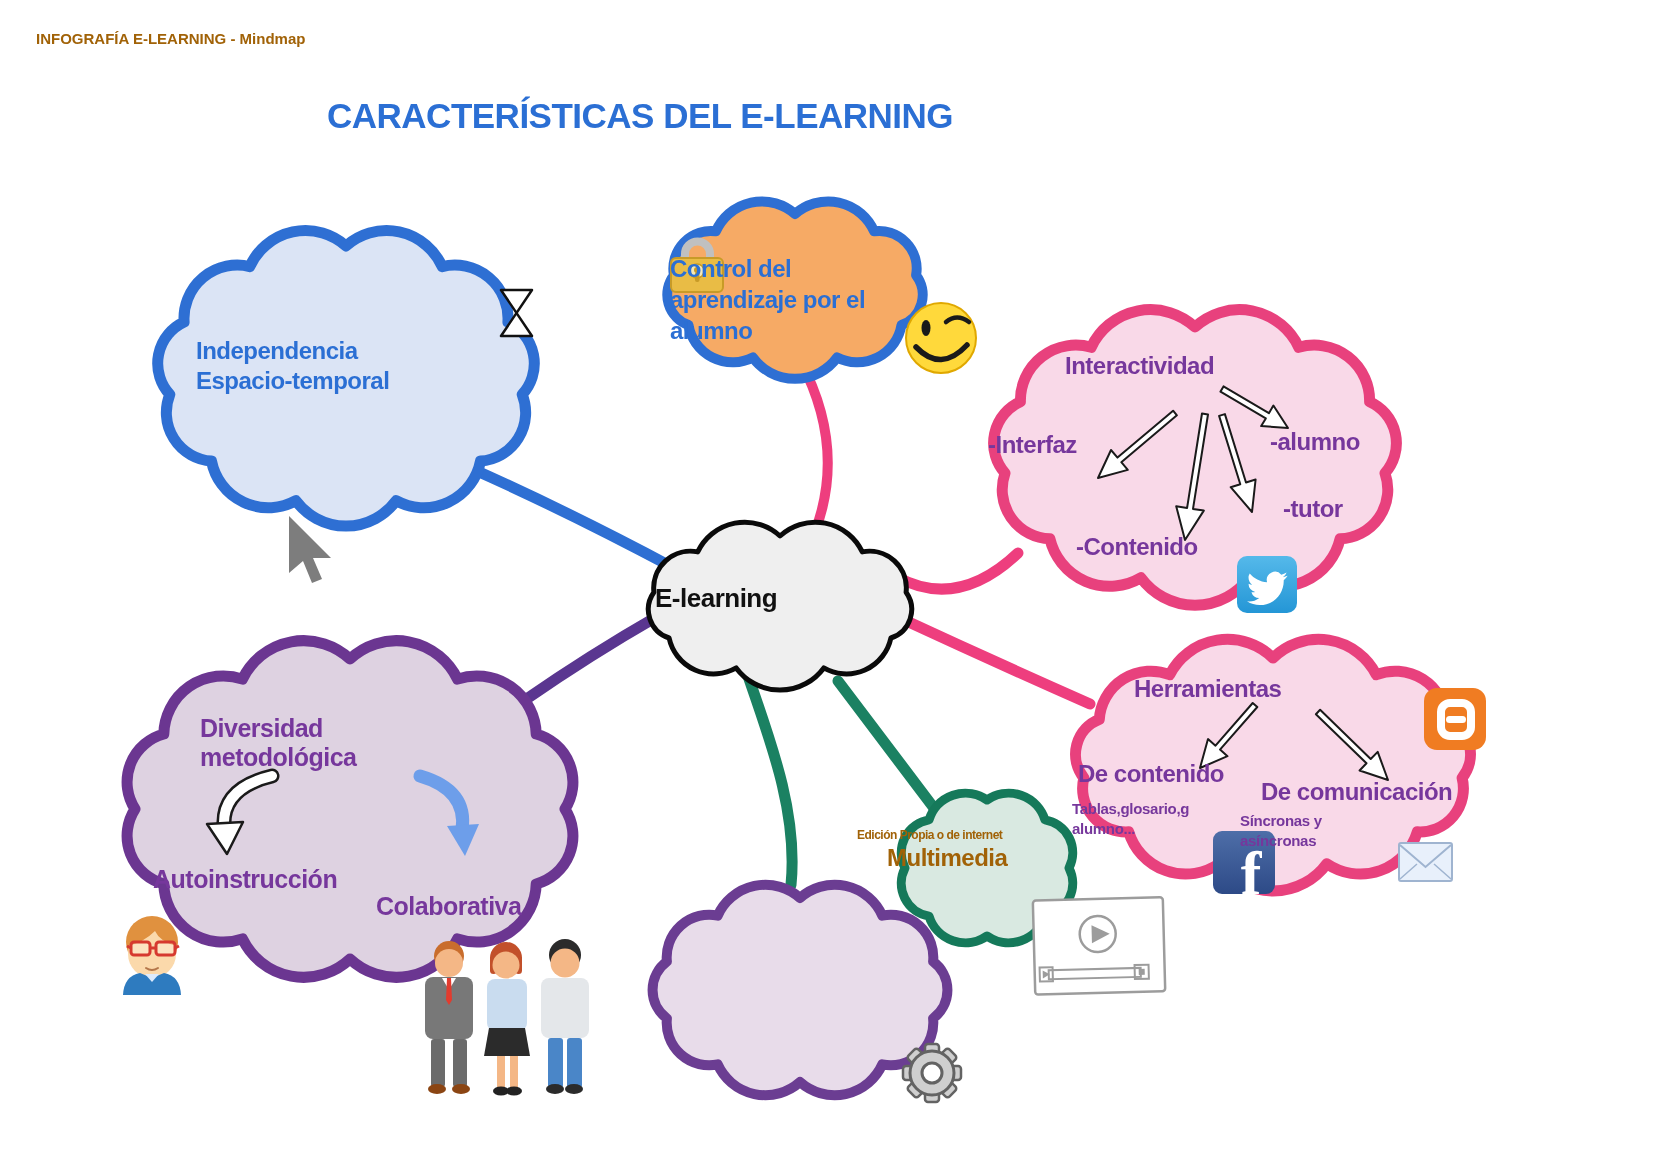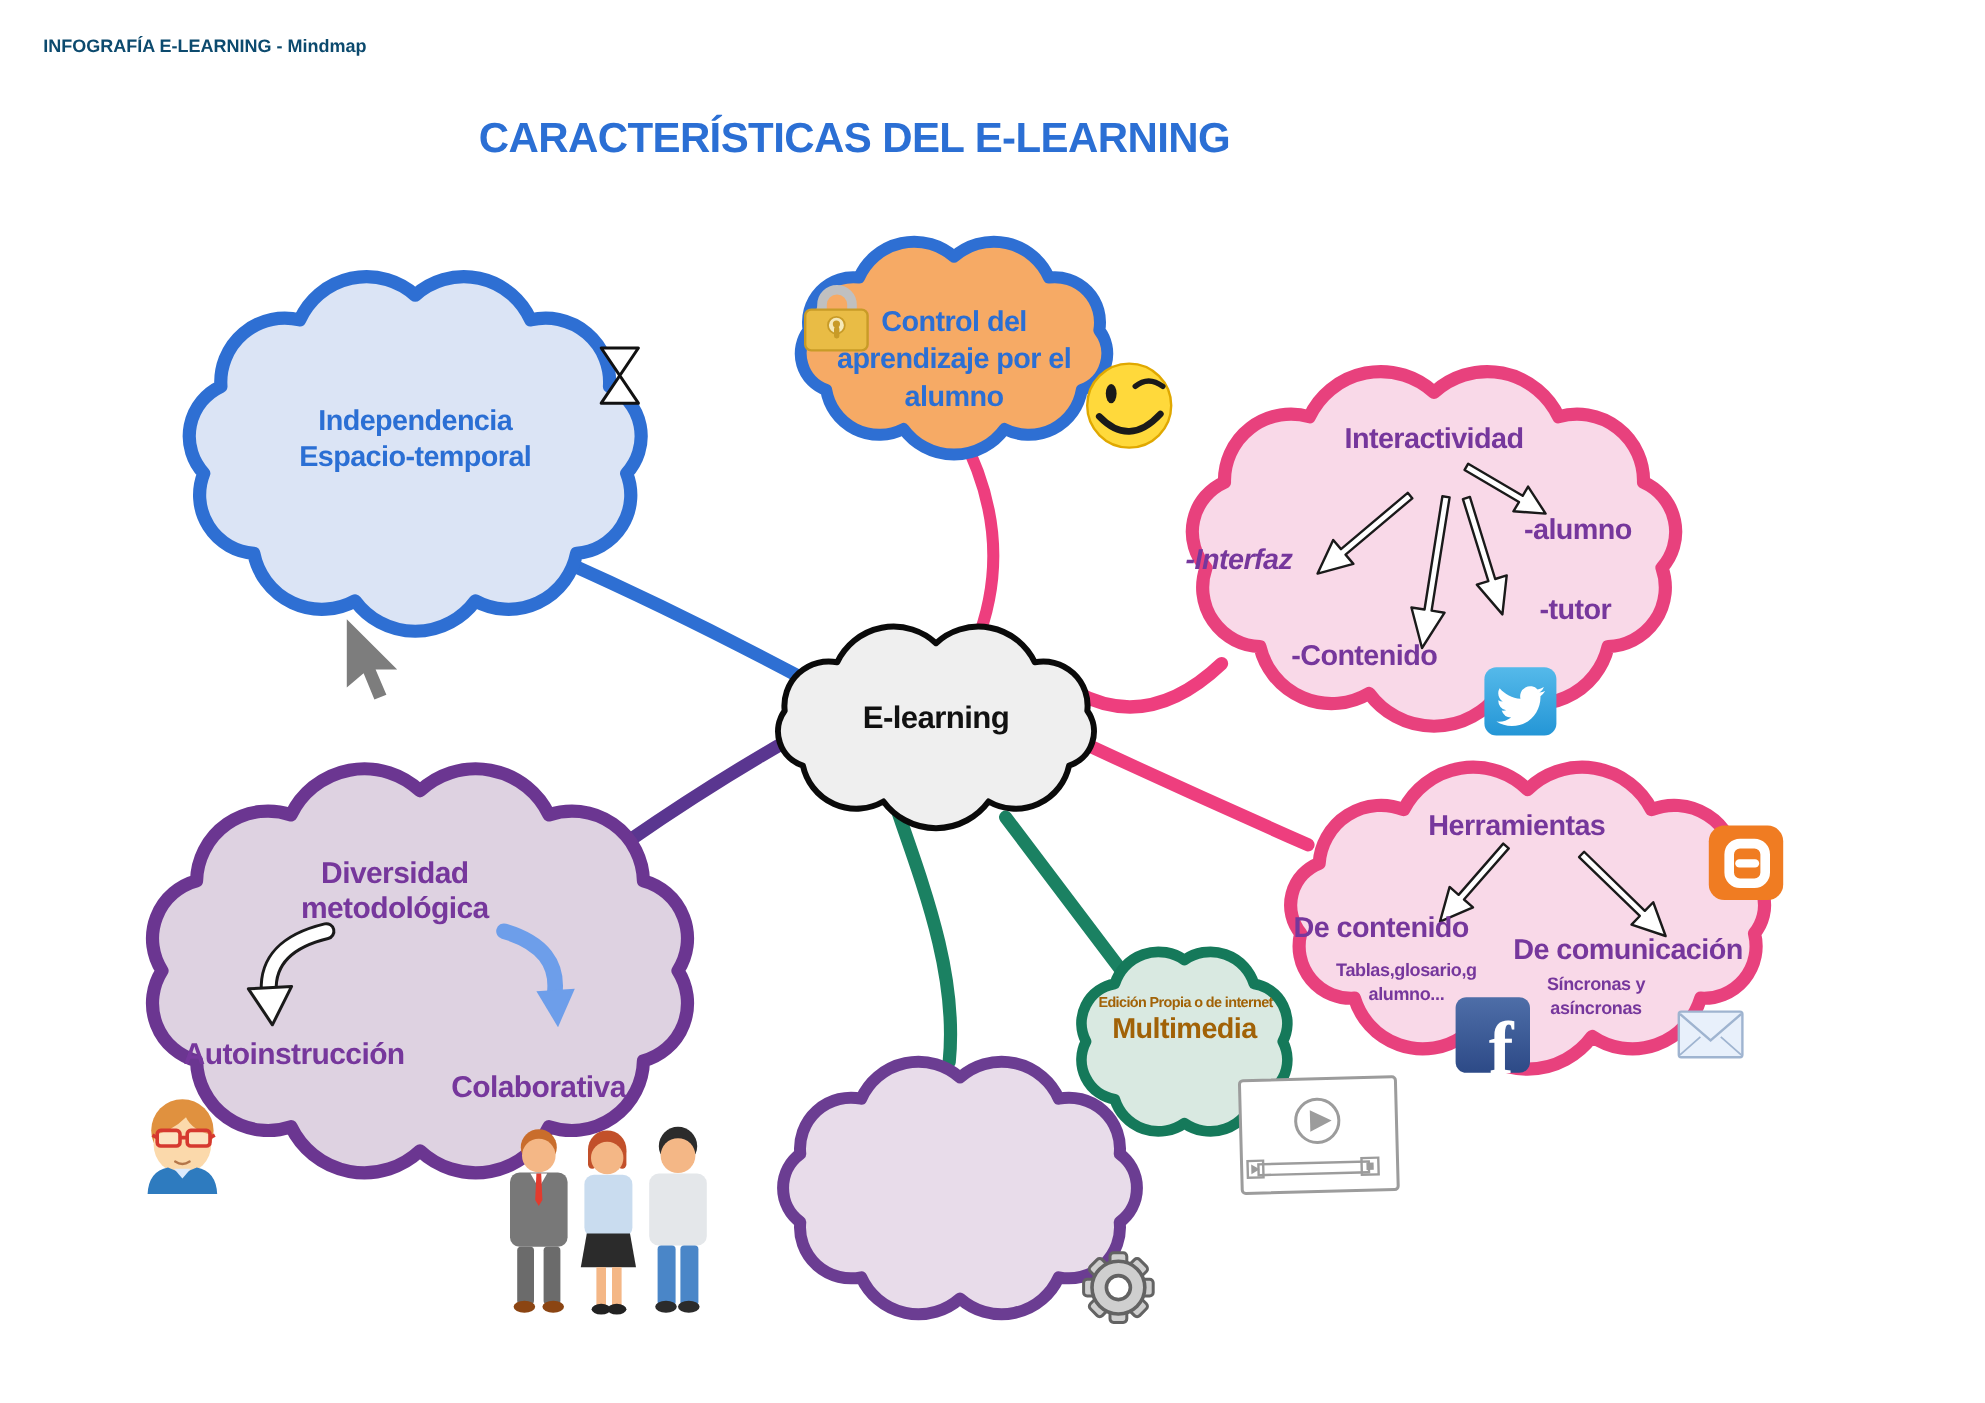--- a/index.html
+++ b/index.html
@@ -1,34 +1,34 @@
 <!DOCTYPE html>
 <html><head>
 <meta charset="utf-8">
 <style>
   html,body{margin:0;padding:0;background:#fff;}
   #canvas{position:relative;width:1654px;height:1169px;background:#fff;overflow:hidden;
           font-family:"Liberation Sans",sans-serif;font-weight:700;}
   #mindmap-svg{position:absolute;left:0;top:0;}
   .label{position:absolute;white-space:nowrap;letter-spacing:-0.5px;}
-  .c{text-align:center;}
+  .c{text-align:left;}
   .blue{color:#2b6fd4;}
   .purple{color:#76379c;}
   .teal{color:#a16207;}
   .pinktxt{color:#f43f80;}
   .s24{font-size:24px;line-height:30px;}
   .s25{font-size:25px;line-height:30px;}
   .s15{font-size:15px;line-height:20px;letter-spacing:-0.3px;}
-  #header-label{left:36px;top:30px;font-size:15px;color:#0c4a6e;letter-spacing:0;}
+  #header-label{left:36px;top:30px;font-size:15px;color:#a16207;letter-spacing:0;}
   #main-title{left:327px;top:96px;width:770px;font-size:35px;color:#2b6fd4;letter-spacing:-0.5px;}
   #txt-independencia{left:196px;top:336px;width:300px;}
   #txt-control{left:670px;top:253px;width:250px;line-height:31px;}
   #txt-elearning{left:655px;top:583px;width:250px;font-size:26px;color:#111;letter-spacing:-0.5px;}
   #txt-interactividad{left:1065px;top:350px;width:260px;line-height:31px;}
-  #txt-interfaz{left:988px;top:452px;font-style:italic;}
+  #txt-interfaz{left:988px;top:430px;}
   #txt-alumno{left:1270px;top:427px;}
   #txt-tutor{left:1283px;top:494px;}
   #txt-contenido{left:1076px;top:532px;}
   #txt-herramientas{left:1134px;top:674px;width:260px;}
   #txt-decontenido{left:1078px;top:759px;}
   #txt-tablas{left:1072px;top:799px;width:200px;}
   #txt-decomunicacion{left:1261px;top:777px;}
   #txt-sincronas{left:1240px;top:811px;width:180px;}
   #txt-multimedia{left:887px;top:844px;width:200px;font-size:24px;}
   #txt-edicion{left:857px;top:828px;width:262px;font-size:12px;}

